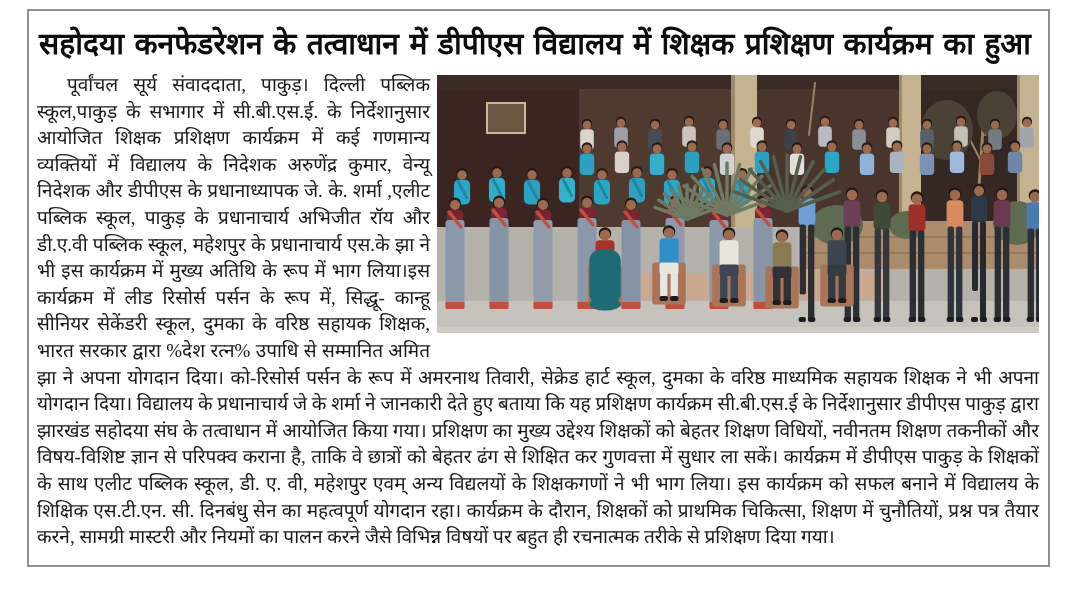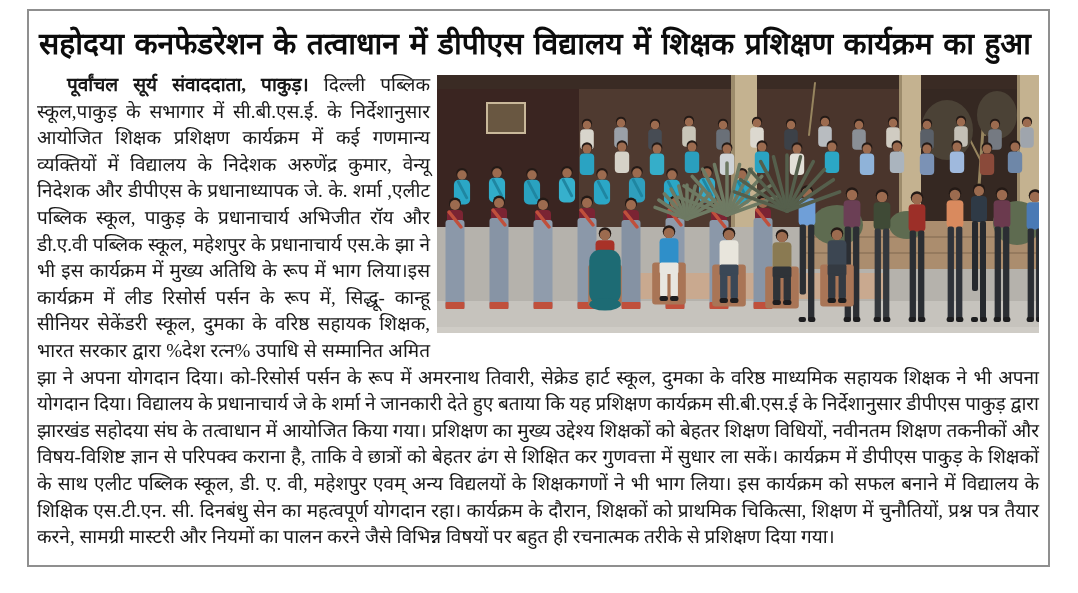--- a/index.html
+++ b/index.html
@@ -20,21 +20,21 @@
   }
   .body-text {
     font-size:19px; line-height:26.6px; text-align:justify; color:#171717;
     text-indent:30px;
   }
   .photo-wrap {
     float:right; width:602px; height:258px; margin:3px 0 9px 7px;
     background:#b7b4ae; overflow:hidden;
   }
   .photo-wrap svg { display:block; width:100%; height:100%; }
-  .dateline { font-weight:700;margin-top:28px; }
+  .dateline { font-weight:400;margin-top:28px; }
 </style>
 </head>
 <body>
 
 <div class="page">
   <div class="clip">
     <h1 class="headline">सहोदया कनफेडरेशन के तत्वाधान में डीपीएस विद्यालय में शिक्षक प्रशिक्षण कार्यक्रम का हुआ आयोजन</h1>
     <div class="photo-wrap">
       <svg id="photo-svg" viewBox="0 0 602 258" preserveAspectRatio="none">
           <rect x="0" y="0" width="602" height="152" fill="#4a352c"></rect>

